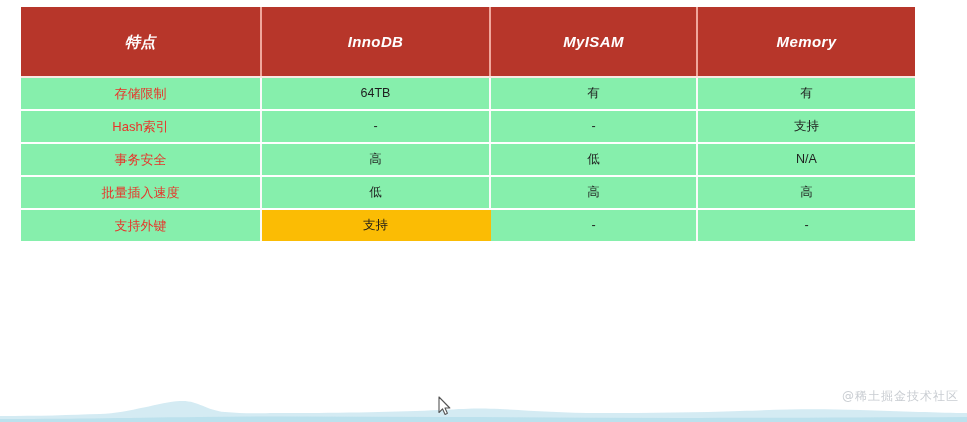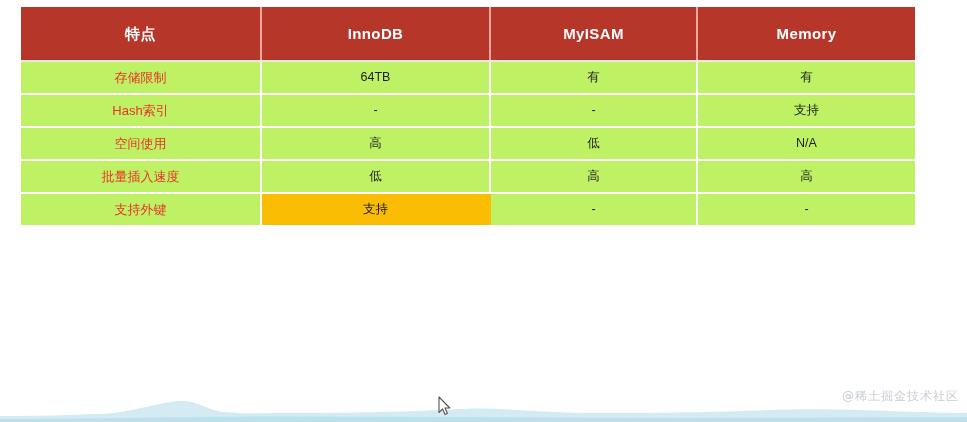--- a/index.html
+++ b/index.html
@@ -42,30 +42,31 @@
   table.cmp col.c2 { width: 207px; }
   table.cmp col.c3 { width: 218px; }
 
   thead th {
     background: #b7362a;
     color: #ffffff;
     font-weight: bold;
     font-size: 15px;
     height: 53px;
     line-height: 53px;
-    padding: 0;
+    padding: 8px;
     text-align: center;
     border-right: 2px solid #f0a79c;
     border-bottom: 2px solid #fbe6e2;
     letter-spacing: 0.4px;
+    font-style: italic;
   }
   thead th:last-child { border-right: none; }
 
   tbody td {
-    background: #bef264;
+    background: #86efac;
     height: 31px;
     line-height: 31px;
     padding: 0;
     text-align: center;
     font-size: 12.5px;
     color: #1e1e1e;
     border-bottom: 2px solid #ffffff;
     border-right: 2px solid #fafafa;
   }
   tbody td:last-child { border-right: none; }
@@ -142,21 +143,21 @@
           <td>有</td>
           <td>有</td>
         </tr>
         <tr>
           <td class="feat">Hash索引</td>
           <td>-</td>
           <td>-</td>
           <td>支持</td>
         </tr>
         <tr>
-          <td class="feat">空间使用</td>
+          <td class="feat">事务安全</td>
           <td>高</td>
           <td>低</td>
           <td>N/A</td>
         </tr>
         <tr>
           <td class="feat">批量插入速度</td>
           <td>低</td>
           <td>高</td>
           <td>高</td>
         </tr>

